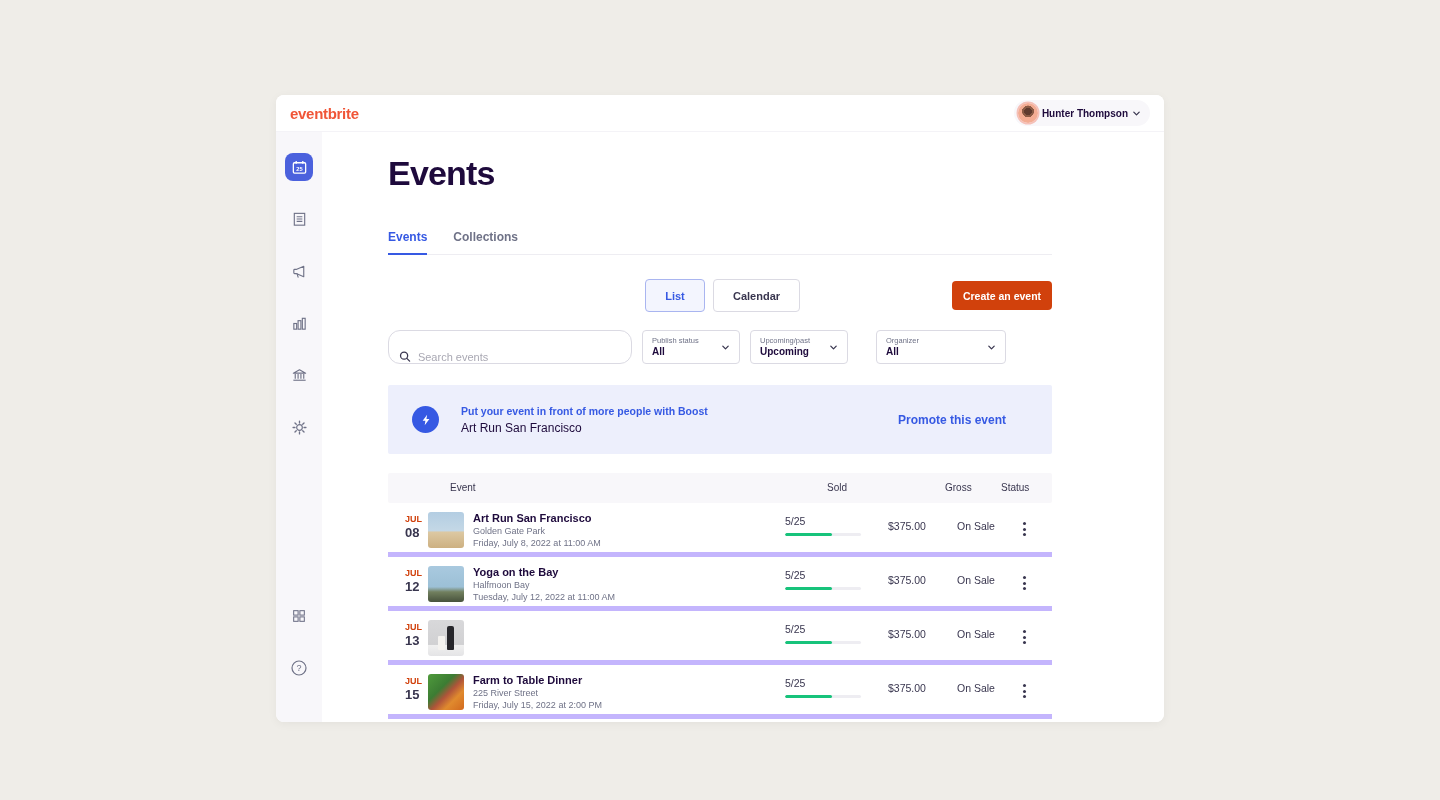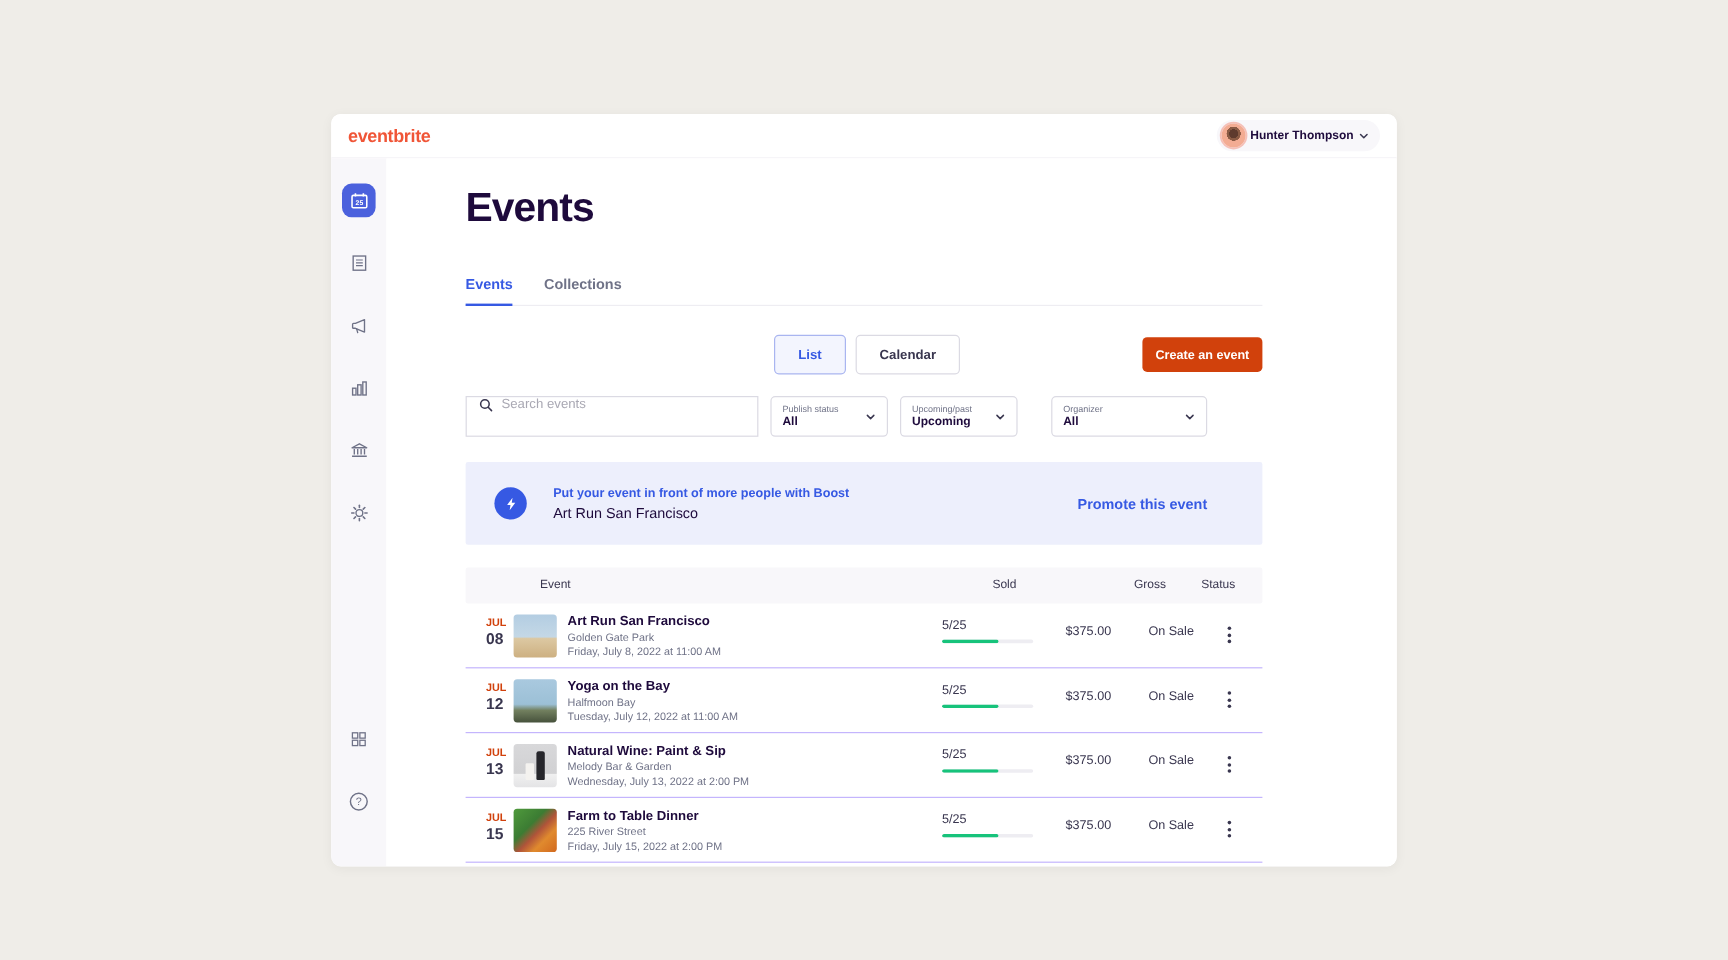--- a/index.html
+++ b/index.html
@@ -76,22 +76,22 @@
     background:#fff; border:1px solid #DBDAE3; color:#39364F;
   }
   .btn-create {
     position:absolute; right:0; top:2px; width:100px; height:29px;
     background:#D1410C; color:#fff; border:none; font-size:10.5px;
   }
   
   .filter-row { position:absolute; top:198px; left:0; width:100%; height:34px; }
   .search-box {
     position:absolute; left:0; width:244px; height:34px;
-    border:1px solid #DBDAE3; border-radius:0; background:#fff;
-    display:flex; align-items:flex-start; padding:0 10px; gap:7px;
+    border:1px solid #DBDAE3; border-radius:12px; background:#fff;
+    display:flex; align-items:flex-end; padding:0 10px; gap:7px;
   }
   .search-box input {
     border:none; outline:none; font-size:11px; color:#39364F; width:100%;
     font-family:"Liberation Sans", sans-serif; background:transparent;
   }
   .search-box input::placeholder { color:#A9A8B3; }
   .dropdown {
     position:absolute; height:34px; border:1px solid #DBDAE3; border-radius:4px;
     background:#fff; display:flex; align-items:center; padding:0 9px;
     justify-content:space-between; cursor:pointer;
@@ -118,21 +118,21 @@
   .thead {
     position:absolute; top:341px; left:0; width:100%; height:30px;
     background:#F8F7FA; border-radius:2px; font-size:10px; color:#39364F;
   }
   .thead span { position:absolute; top:9px;padding-left:42px; }
   .th-event  { left:20px; }
   .th-sold   { left:397px; }
   .th-gross  { left:515px; }
   .th-status { left:571px; }
   .rows { position:absolute; top:371px; left:0; width:100%; }
-  .row { position:relative; height:54px; border-bottom:1px solid #c4b5fd; }
+  .row { position:relative; height:54px; border-bottom:5px solid #c4b5fd; }
   .row:last-child { border-bottom:none; }
   .date { position:absolute; left:17px; top:11px; width:26px; text-align:left; }
   .date .mon { font-size:9px; font-weight:700; color:#D1410C; display:block; line-height:11px; }
   .date .day { font-size:13px; font-weight:700; color:#39364F; display:block; line-height:16px; }
   .thumb { position:absolute; left:40px; top:9px; width:36px; height:36px; border-radius:3px; overflow:hidden; }
   .thumb-0 { background:linear-gradient(180deg,#b3cde2 0%,#c4d8e6 52%,#dcc8a2 56%,#cdb081 100%); }
   .thumb-1 { background:linear-gradient(180deg,#a9c9df 0%,#9cc0d6 58%,#72805f 72%,#47523c 100%); }
   .thumb-2 { background:linear-gradient(180deg,#d8d8da 0%,#d1d1d3 68%,#f0f0f0 70%,#e4e4e6 100%); }
   .thumb-2::after {
     content:''; position:absolute; left:19px; top:6px; width:7px; height:24px;
@@ -373,25 +373,20 @@
                 <i></i>
               </div>
           </div>
 
           <div class="row">
             <div class="date">
               <span class="mon">JUL</span>
               <span class="day">13</span>
             </div>
             <div class="thumb thumb-2"></div>
-            <div class="ev-text">
-              <div class="ev-title">Natural Wine: Paint &amp; Sip</div>
-              <div class="ev-venue">Melody Bar &amp; Garden</div>
-              <div class="ev-time">Wednesday, July 13, 2022 at 2:00 PM</div>
-            </div>
             <div class="sold-cell">
               <div class="sold-val">5/25</div>
               <div class="sold-track">
                   <div class="sold-fill" style="width: 62%;"></div>
                 </div>
             </div>
             <div class="gross-cell">$375.00</div>
             <div class="status-cell">On Sale</div>
             <div class="kebab">
                 <i></i>

